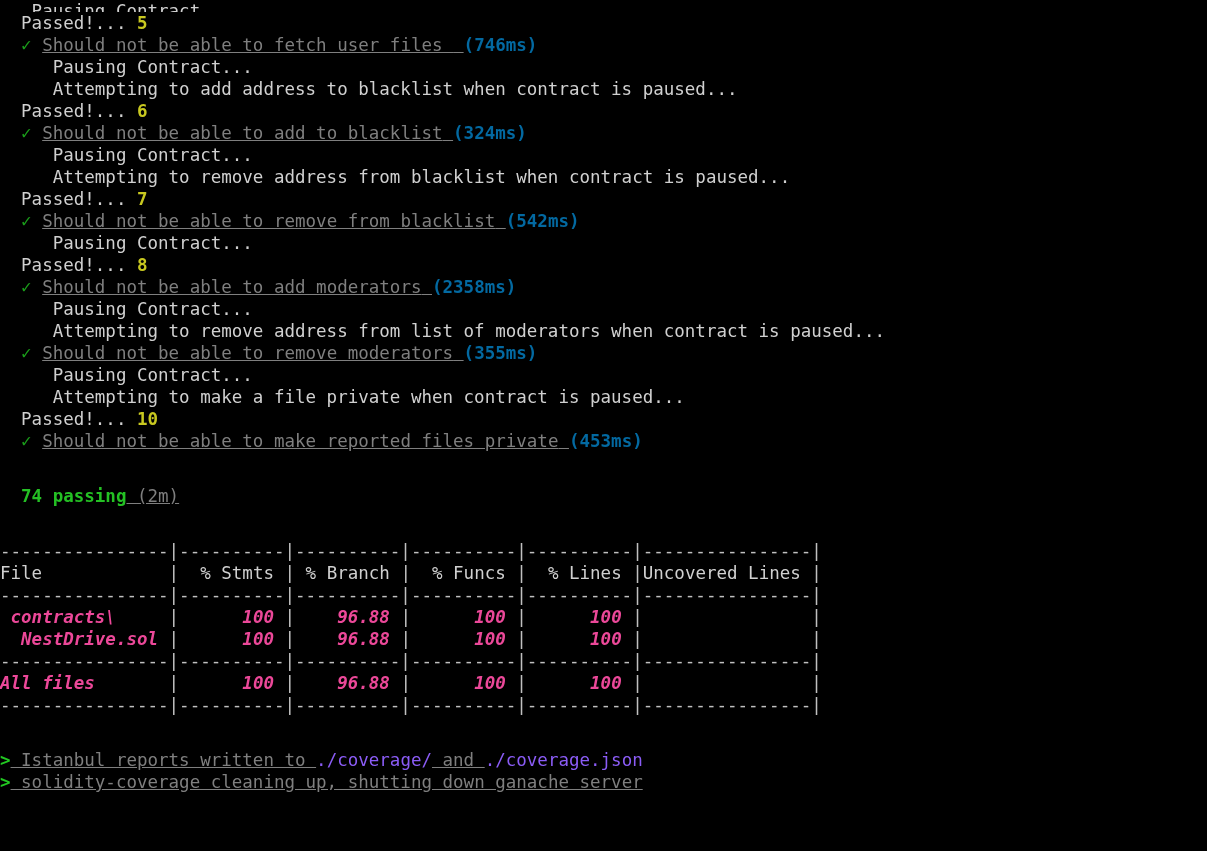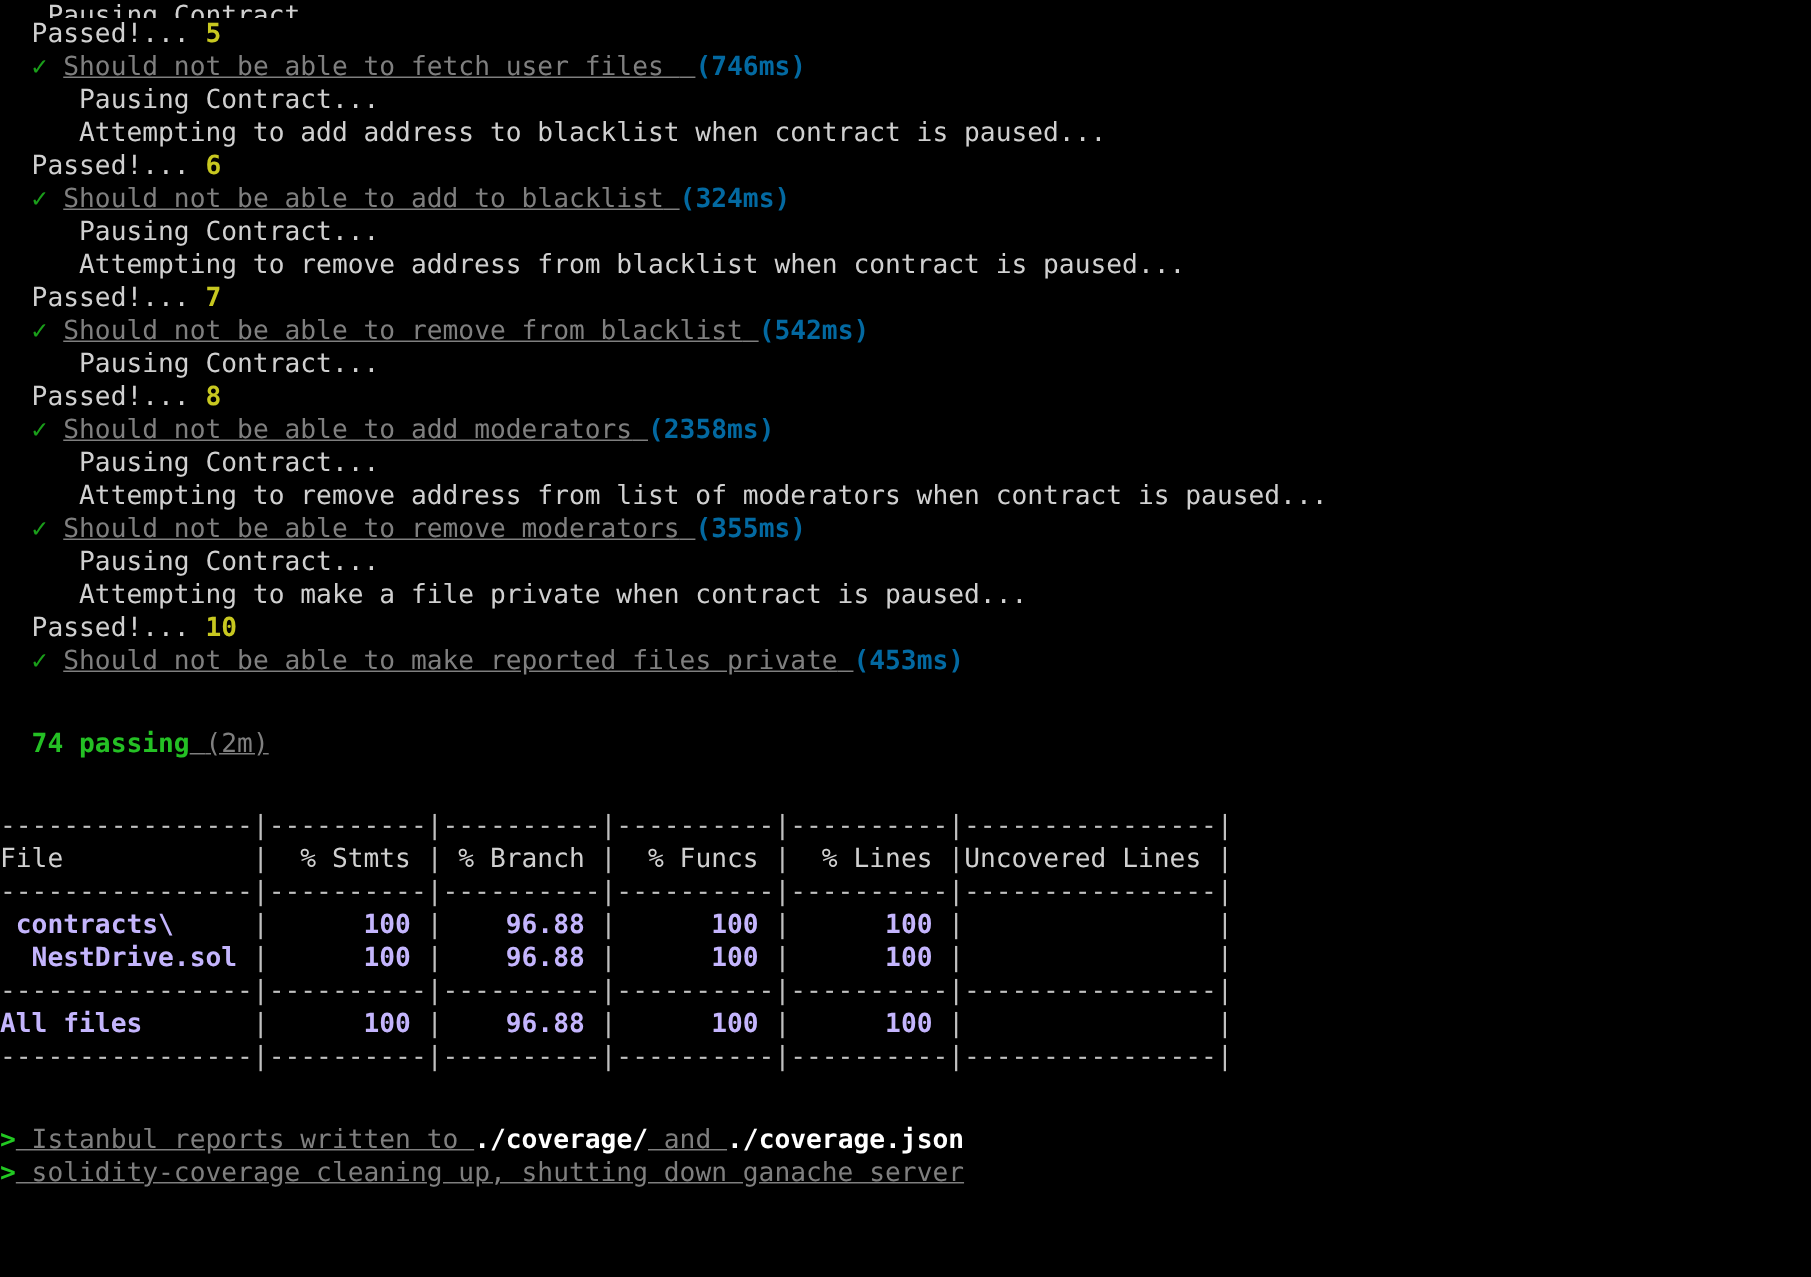--- a/index.html
+++ b/index.html
@@ -37,27 +37,27 @@
     line-height: 22px;
     overflow: hidden;
   }
   .blank { height: 22px; }
   .blank-half { height: 11px; }
 
   
   .c-dim      { color: #7f7f7f; text-decoration: underline; }
   .c-white    { color: #d0d0d0; }
   .c-green    { color: #1a9e1a; }
-  .c-green-b  { color: #c4b5fd; font-weight: bold; }
+  .c-green-b  { color: #ec4899; font-weight: bold; font-style: italic; }
   .c-passgreen{ color: #24c024; }
   .c-yellow   { color: #c8c820; }
   .c-red      { color: #0369a1; }
   .c-sep      { color: #c0c0c0; }
   .c-prompt   { color: #22c822; font-weight: bold; }
-  .c-path     { color: #ffffff; font-weight: bold; }
+  .c-path     { color: #8b5cf6; font-weight: normal; }
   .bold { font-weight: bold; }
   .tablewrap {
     font-size: 17.5px;
     letter-spacing: 0.15px;
   }
 </style>
 </head>
 <body>
 
 <div id="terminal">

